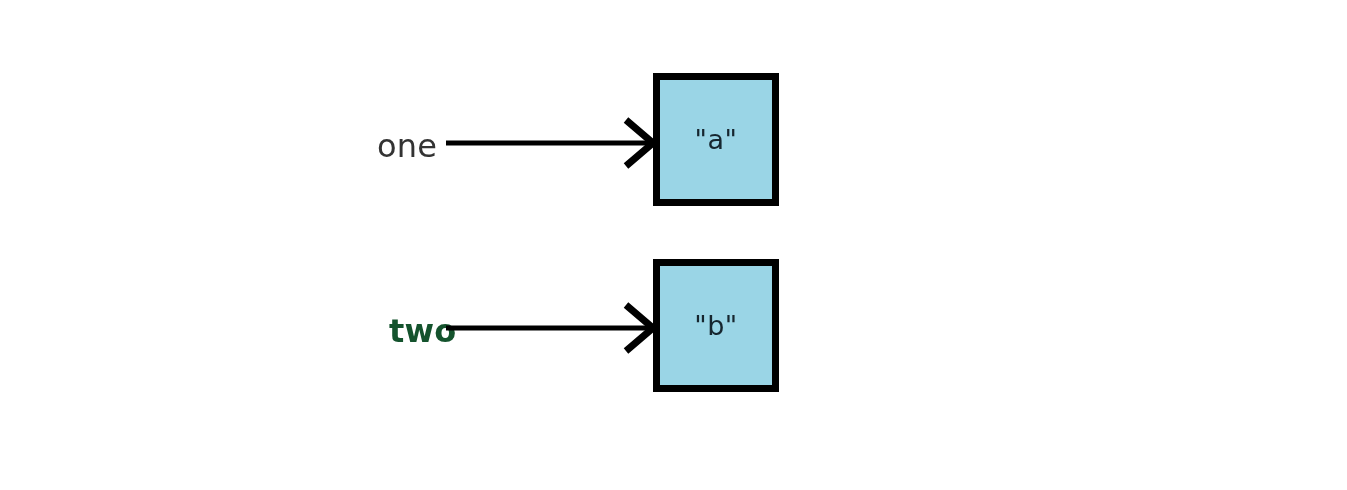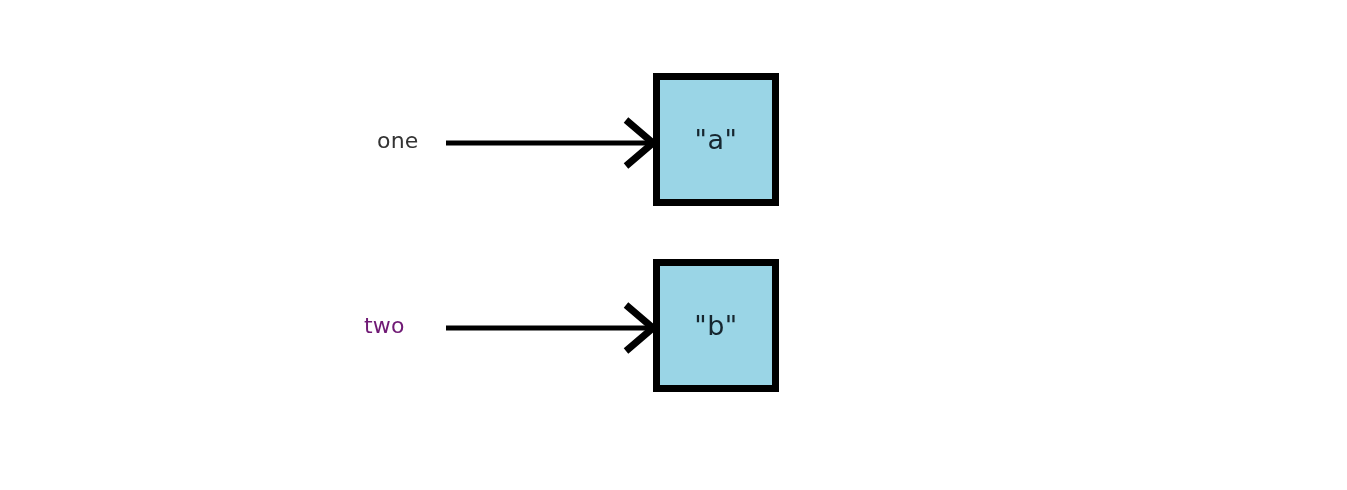--- a/index.html
+++ b/index.html
@@ -13,21 +13,21 @@
   }
   #canvas {
     position: relative;
     width: 1347px;
     height: 490px;
     background: #ffffff;
     overflow: hidden;
   }
   .edge-label {
     position: absolute;
-    font-size: 22px;
+    font-size: 32px;
     line-height: 1;
     color: #333333;
     white-space: nowrap;
     letter-spacing: 0.2px;
   }
   .edge-svg {
     position: absolute;
     overflow: visible;
   }
   .node-box {
@@ -56,21 +56,21 @@
 
   <svg class="edge-svg" xmlns="http://www.w3.org/2000/svg" width="209" height="46" viewBox="0 0 209 46" style="left: 446px; top: 120px;">
     <line class="edge-line" x1="0" y1="23" x2="209" y2="23" stroke="#000000" stroke-width="5"></line>
     <polyline class="edge-head" points="180,0 207,23 180,46" fill="none" stroke="#000000" stroke-width="7" stroke-linecap="butt" stroke-linejoin="miter"></polyline>
   </svg>
 
   <div class="node-box" style="left: 653px; top: 73px; width: 126px; height: 133px; background: rgb(154, 213, 230); border-color: rgb(0, 0, 0);">
     <span class="node-label" style="color: rgb(22, 38, 47);">"a"</span>
   </div>
 
-  <div class="edge-label" style="left: 364px; top: 315px; color: #701a75;">two</div>
+  <div class="edge-label" style="left: 389px; top: 315px; color: #14532d; font-weight: bold;">two</div>
 
   <svg class="edge-svg" xmlns="http://www.w3.org/2000/svg" width="209" height="46" viewBox="0 0 209 46" style="left: 446px; top: 305px;">
     <line class="edge-line" x1="0" y1="23" x2="209" y2="23" stroke="#000000" stroke-width="5"></line>
     <polyline class="edge-head" points="180,0 207,23 180,46" fill="none" stroke="#000000" stroke-width="7" stroke-linecap="butt" stroke-linejoin="miter"></polyline>
   </svg>
 
   <div class="node-box" style="left: 653px; top: 259px; width: 126px; height: 133px; background: rgb(154, 213, 230); border-color: rgb(0, 0, 0);">
     <span class="node-label" style="color: rgb(22, 38, 47);">"b"</span>
   </div>
 

